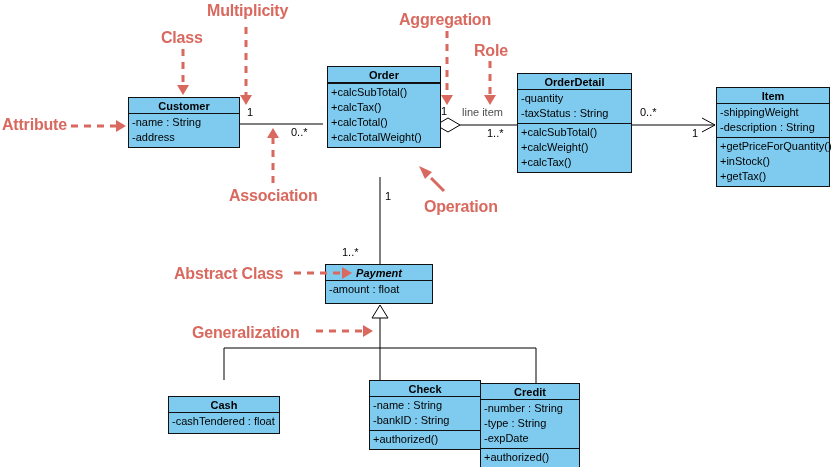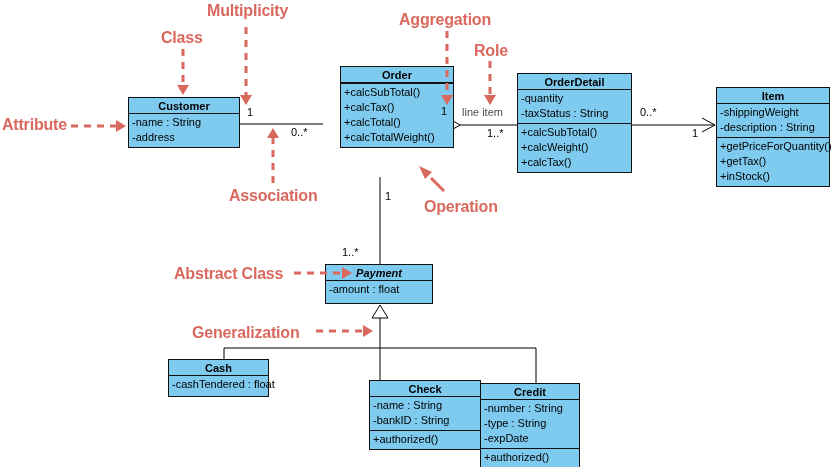--- a/index.html
+++ b/index.html
@@ -60,21 +60,21 @@
   </svg>
 
   <div class="uml-class" style="left:128px; top:97px; width:112px;">
     <div class="uml-title">Customer</div>
     <div class="uml-section">
       <div class="uml-row">-name : String</div>
       <div class="uml-row">-address</div>
     </div>
   </div>
 
-  <div class="uml-class" style="left:340px; top:66px; width:114px;">
+  <div class="uml-class" style="left:327px; top:66px; width:114px;">
     <div class="uml-title">Order</div>
     <div class="uml-section uml-ops">
       <div class="uml-row">+calcSubTotal()</div>
       <div class="uml-row">+calcTax()</div>
       <div class="uml-row">+calcTotal()</div>
       <div class="uml-row">+calcTotalWeight()</div>
     </div>
   </div>
 
   <div class="uml-class" style="left:517px; top:73px; width:115px;">
@@ -91,33 +91,33 @@
   </div>
 
   <div class="uml-class" style="left:716px; top:87px; width:114px;">
     <div class="uml-title">Item</div>
     <div class="uml-section">
       <div class="uml-row">-shippingWeight</div>
       <div class="uml-row">-description : String</div>
     </div>
     <div class="uml-section uml-ops">
       <div class="uml-row">+getPriceForQuantity()</div>
+      <div class="uml-row">+inStock()</div>
       <div class="uml-row">+getTax()</div>
-      <div class="uml-row">+inStock()</div>
     </div>
   </div>
 
   <div class="uml-class" style="left:325px; top:264px; width:108px; height:40px;">
     <div class="uml-title abstract">Payment</div>
     <div class="uml-section">
       <div class="uml-row">-amount : float</div>
     </div>
   </div>
 
-  <div class="uml-class" style="left:168px; top:359px; width:101px; height:38px;">
+  <div class="uml-class" style="left:168px; top:396px; width:112px; height:38px;">
     <div class="uml-title">Cash</div>
     <div class="uml-section">
       <div class="uml-row">-cashTendered : float</div>
     </div>
   </div>
 
   <div class="uml-class" style="left:325px; top:380px; width:112px;margin-left:44px;">
     <div class="uml-title">Check</div>
     <div class="uml-section">
       <div class="uml-row">-name : String</div>

